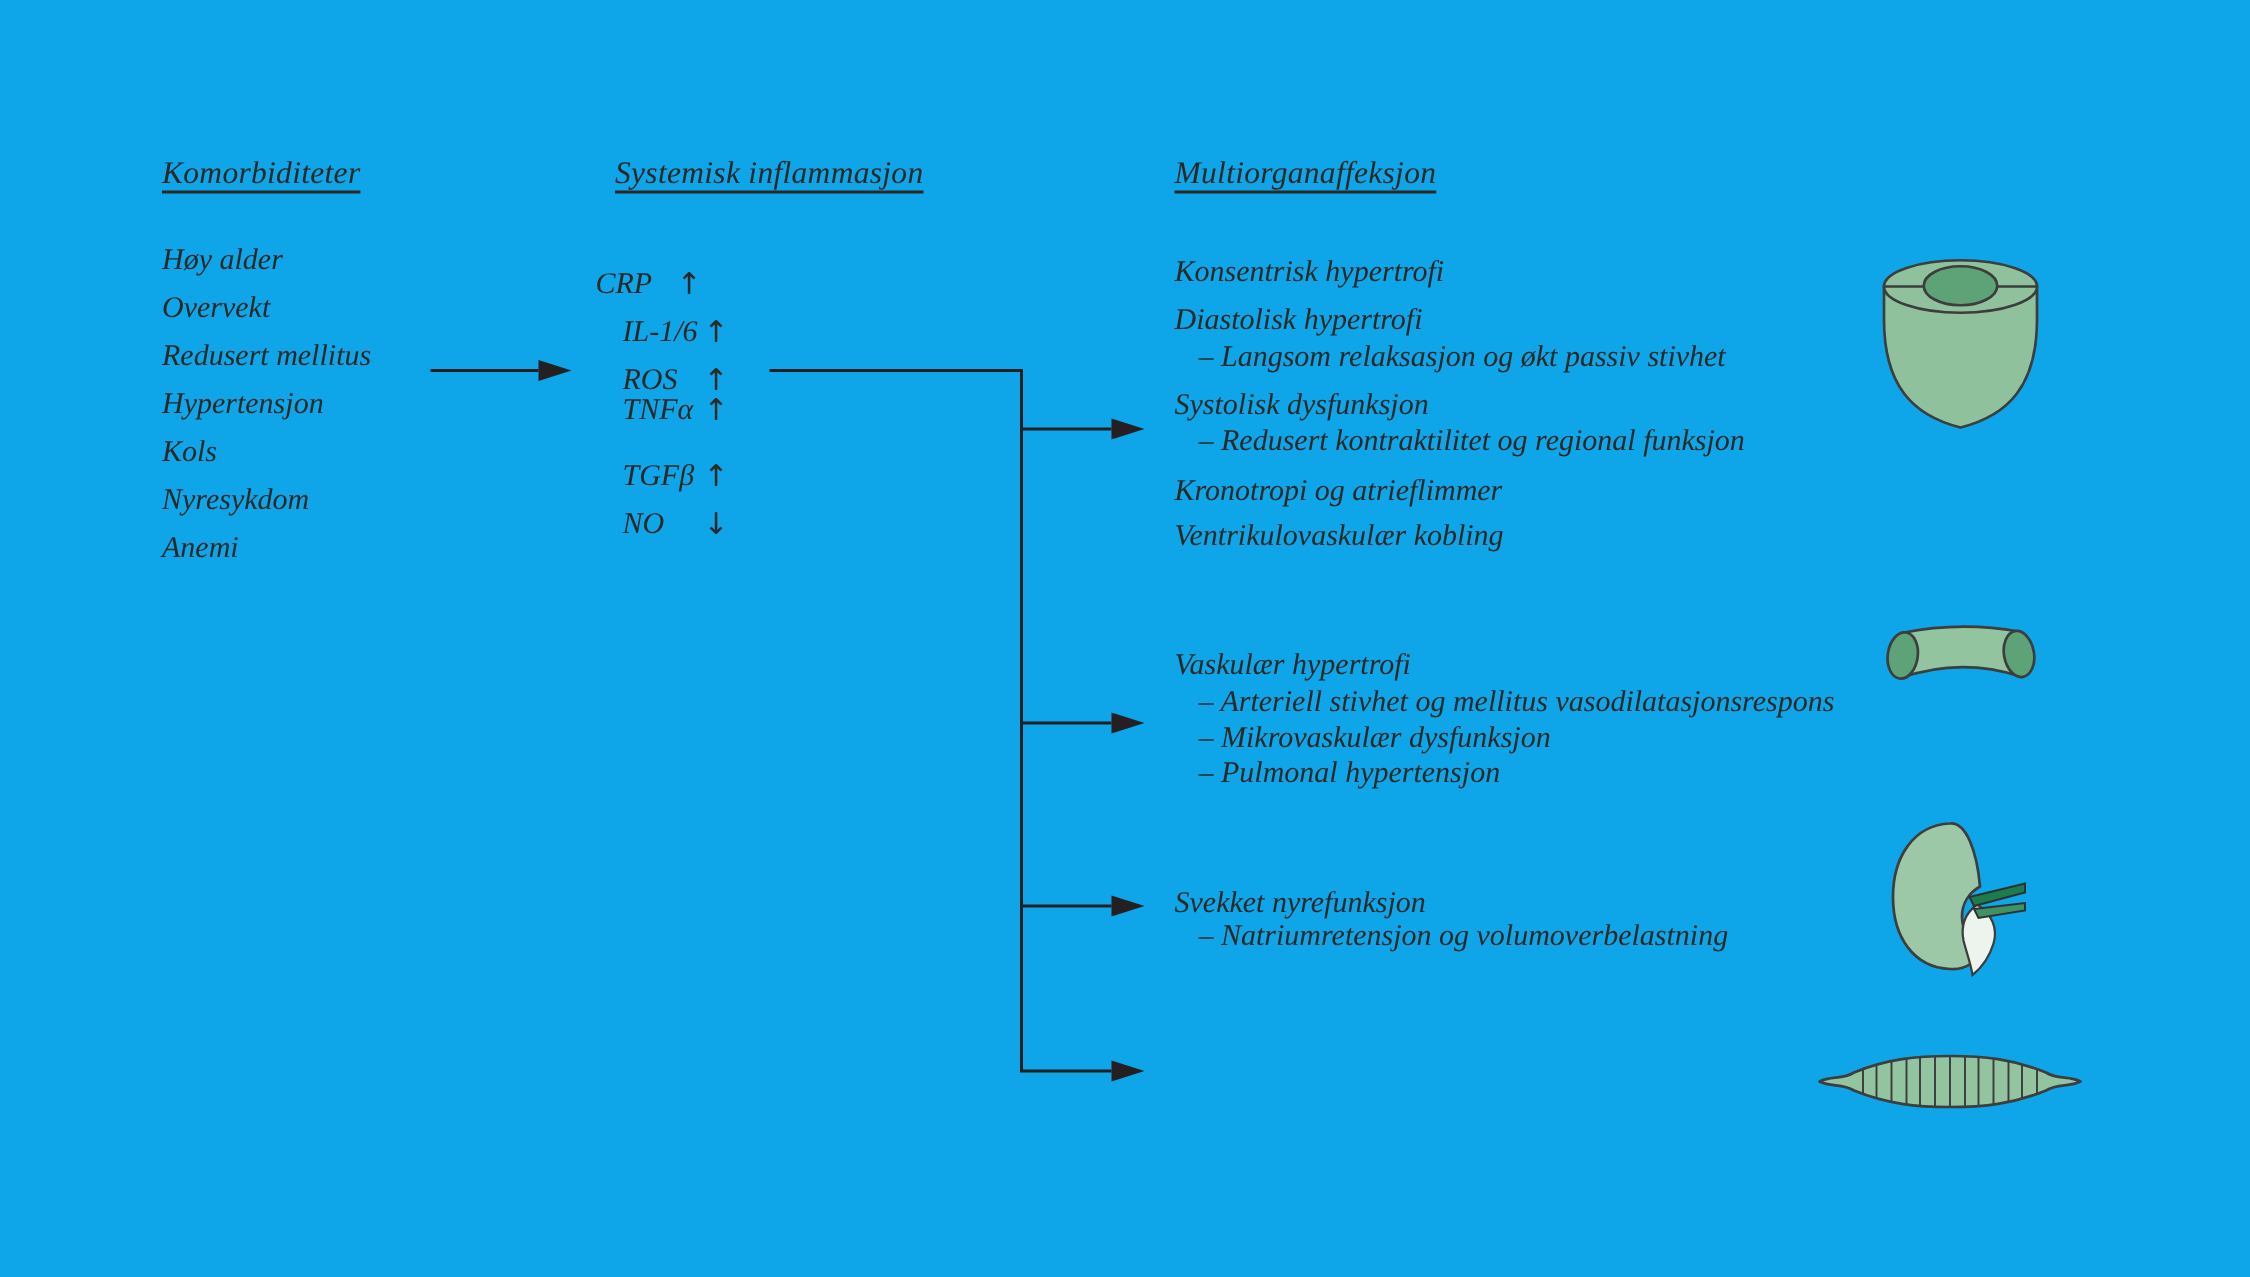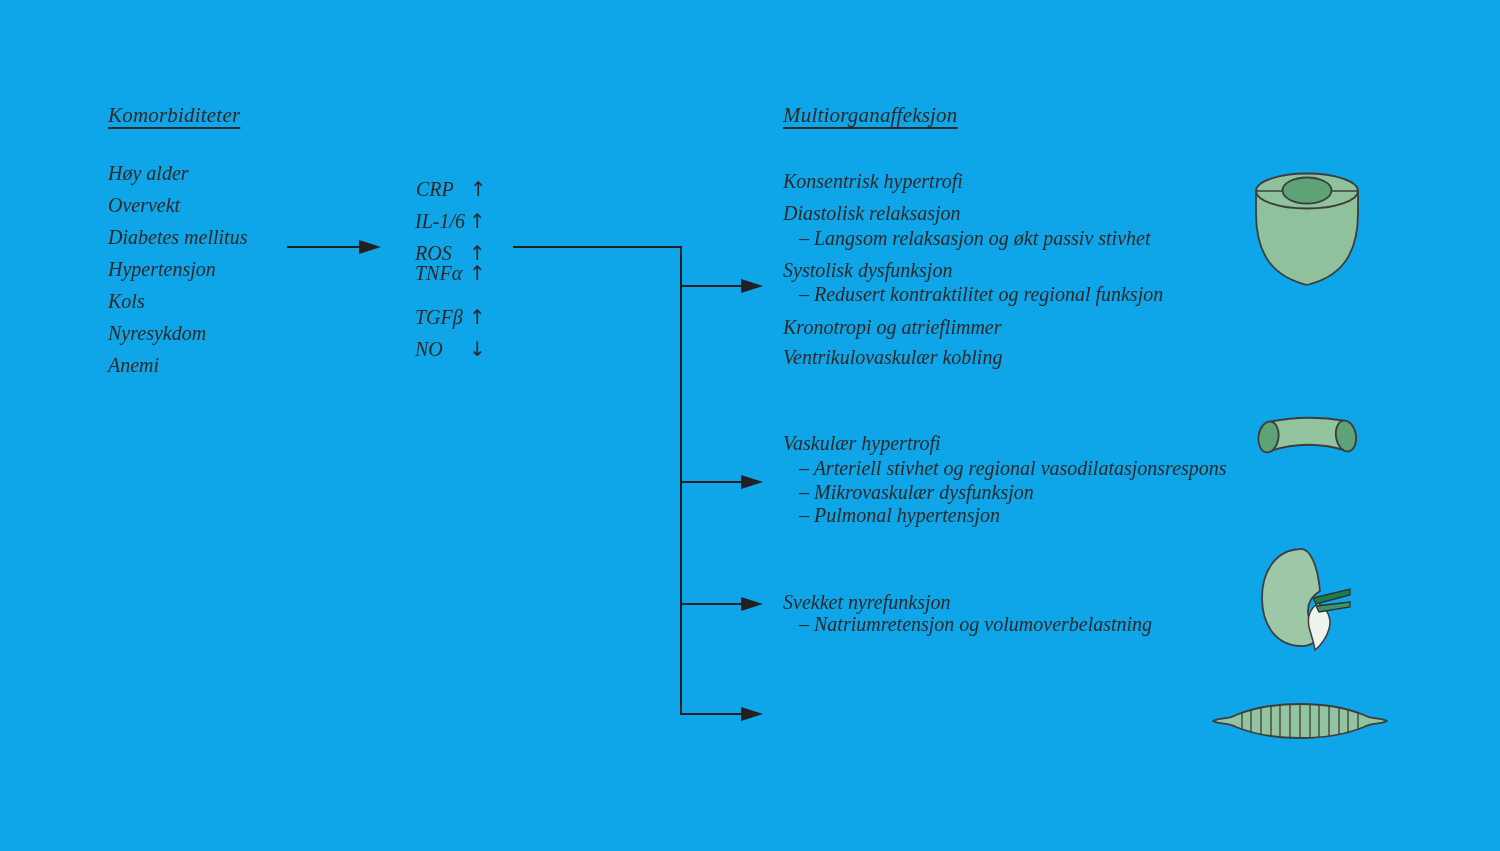--- a/index.html
+++ b/index.html
@@ -53,31 +53,32 @@
     <g fill="#242021" stroke="none">
       <polygon points="359,240 381,247 359,254"></polygon>
       <polygon points="741,279 763,286 741,293"></polygon>
       <polygon points="741,475 763,482 741,489"></polygon>
       <polygon points="741,597 763,604 741,611"></polygon>
       <polygon points="741,707 763,714 741,721"></polygon>
     </g>
   </svg>
 
   <div class="t hdr" style="left:108px;top:102px">Komorbiditeter</div>
+  <div class="t hdr" style="left:410px;top:102px">Systemisk inflammasjon</div>
   <div class="t hdr" style="left:783px;top:102px">Multiorganaffeksjon</div>
 
   <div class="t" style="left:108px;top:160px">Høy alder</div>
   <div class="t" style="left:108px;top:192px">Overvekt</div>
-  <div class="t" style="left:108px;top:224px">Diabetes mellitus</div>
+  <div class="t" style="left:108px;top:224px">Redusert mellitus</div>
   <div class="t" style="left:108px;top:256px">Hypertensjon</div>
   <div class="t" style="left:108px;top:288px">Kols</div>
   <div class="t" style="left:108px;top:320px">Nyresykdom</div>
   <div class="t" style="left:108px;top:352px">Anemi</div>
 
-  <div class="t mrow" style="left:416px;top:176px">
+  <div class="t mrow" style="left:397px;top:176px">
     <span class="mlabel">CRP</span>
     <span class="marrow">↑</span>
   </div>
   <div class="t mrow" style="left:415px;top:208px">
     <span class="mlabel">IL-1/6</span>
     <span class="marrow">↑</span>
   </div>
   <div class="t mrow" style="left:415px;top:240px">
     <span class="mlabel">ROS</span>
     <span class="marrow">↑</span>
@@ -89,29 +90,29 @@
   <div class="t mrow" style="left:415px;top:304px">
     <span class="mlabel">TGFβ</span>
     <span class="marrow">↑</span>
   </div>
   <div class="t mrow" style="left:415px;top:336px">
     <span class="mlabel">NO</span>
     <span class="marrow">↓</span>
   </div>
 
   <div class="t" style="left:783px;top:168px">Konsentrisk hypertrofi</div>
-  <div class="t" style="left:783px;top:200px">Diastolisk relaksasjon</div>
+  <div class="t" style="left:783px;top:200px">Diastolisk hypertrofi</div>
   <div class="t" style="left:799px;top:225px">– Langsom relaksasjon og økt passiv stivhet</div>
   <div class="t" style="left:783px;top:257px">Systolisk dysfunksjon</div>
   <div class="t" style="left:799px;top:281px">– Redusert kontraktilitet og regional funksjon</div>
   <div class="t" style="left:783px;top:344px">Ventrikulovaskulær kobling</div>
   <div class="t" style="left:783px;top:314px">Kronotropi og atrieflimmer</div>
 
   <div class="t" style="left:783px;top:430px">Vaskulær hypertrofi</div>
-  <div class="t" style="left:799px;top:455px">– Arteriell stivhet og regional vasodilatasjonsrespons</div>
+  <div class="t" style="left:799px;top:455px">– Arteriell stivhet og mellitus vasodilatasjonsrespons</div>
   <div class="t" style="left:799px;top:479px">– Mikrovaskulær dysfunksjon</div>
   <div class="t" style="left:799px;top:502px">– Pulmonal hypertensjon</div>
 
   <div class="t" style="left:783px;top:589px">Svekket nyrefunksjon</div>
   <div class="t" style="left:799px;top:611px">– Natriumretensjon og volumoverbelastning</div>
 
 
   <svg class="organ" style="left:1253px;top:171px" width="108" height="118" viewBox="0 0 108 118">
     <path d="M3,20 L3,42 C3,86 22,106 54,114 C86,106 105,86 105,42 L105,20 Z" fill="#8fc19d" stroke="#3d3d3d" stroke-width="1.8" stroke-linejoin="round"></path>
     <ellipse cx="54" cy="20" rx="51" ry="17.5" fill="#8fc19d" stroke="#3d3d3d" stroke-width="1.8"></ellipse>

